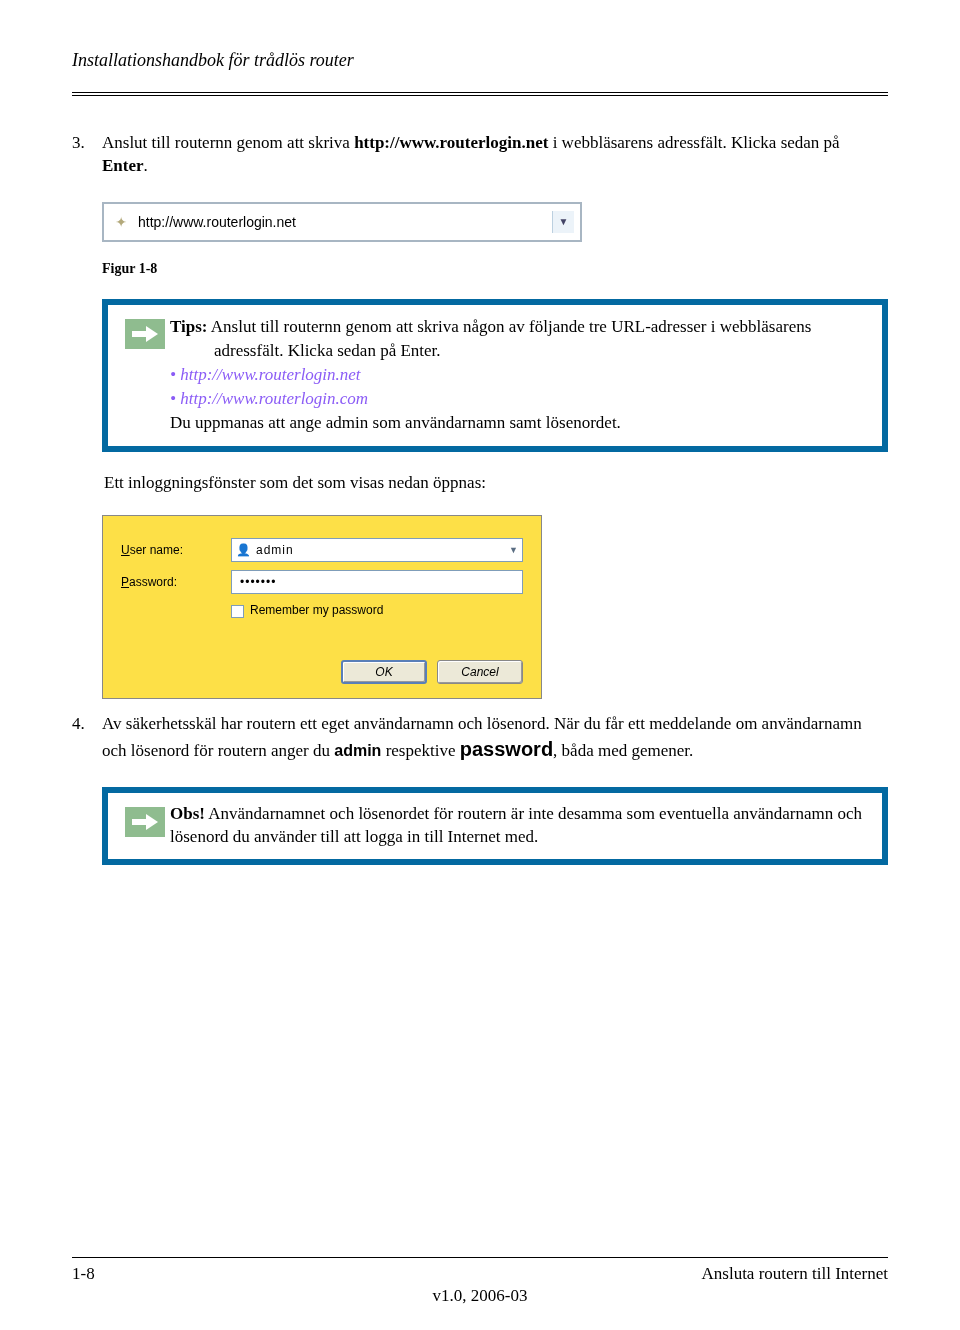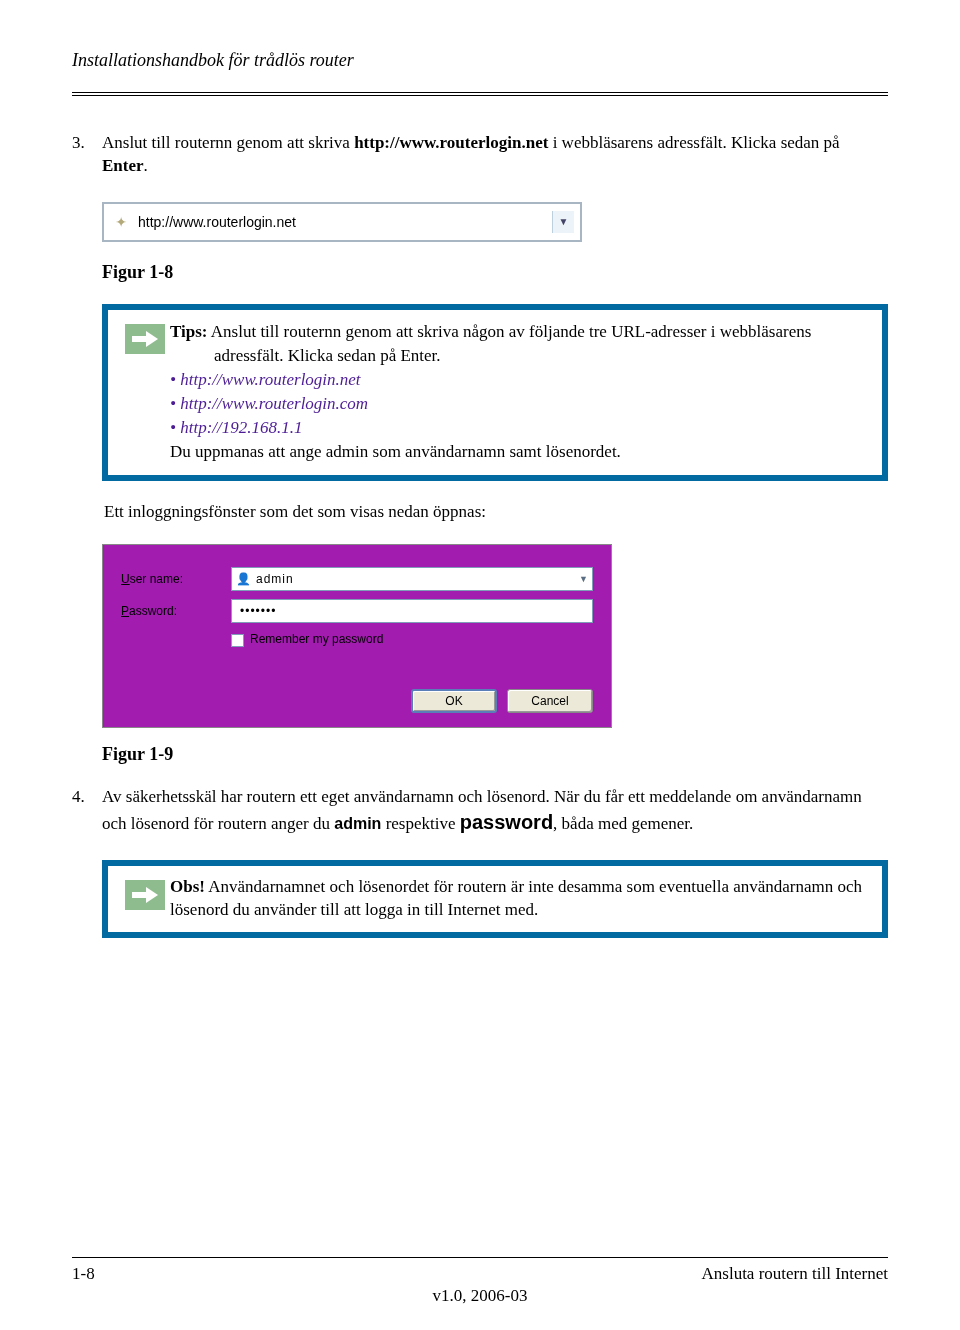--- a/index.html
+++ b/index.html
@@ -45,51 +45,51 @@
     color: #b3a97b; font-size: 14px;
   }
   .addr-bar .url { flex: 1; padding: 0 6px; color: #000; }
   .addr-bar .drop {
     width: 22px; height: 22px;
     background: #ecf3f9;
     border-left: 1px solid #bcd0e0;
     display: flex; align-items: center; justify-content: center;
     color: #446; font-size: 10px;
   }
-  .fig-caption { font-weight: bold; margin: 14px 0 20px 30px; font-size: 18px; }
+  .fig-caption { font-weight: bold; margin: 14px 0 20px 30px; font-size: 14px; }
 
   
   .tip-box {
     margin-left: 30px;
     border: 6px solid #0369a1;
     display: flex;
     padding: 10px 12px;
     margin-bottom: 20px;
   }
   .tip-box.obs { margin-top: 12px; }
   .tip-icon-col { flex: 0 0 50px; display: flex; align-items: flex-start; justify-content: center; padding-top: 4px; }
   .tip-arrow {
     width: 40px; height: 30px;
     background: #8fbc8f;
     display: flex; align-items: center; justify-content: center;
   }
   .tip-arrow svg { width: 26px; height: 20px; }
   .tip-text { flex: 1; font-size: 17px; line-height: 1.35; }
-  .tip-text .italic-link { font-style: italic; color: #4c1d95; }
+  .tip-text .italic-link { font-style: italic; color: #8b5cf6; }
   .tip-text .tip-line { margin: 1px 0; }
   .tip-indent { padding-left: 44px; }
 
   .after-tip { margin-left: 32px; margin-bottom: 20px; }
 
   
   .login-wrap { margin-left: 30px; margin-top: 8px; margin-bottom: 14px; }
   .login-dlg {
-    width: 510px;
+    width: 440px;
     height: 184px;
-    background: #a21caf;
+    background: #fde047;
     border: 1px solid #888;
     font-family: Tahoma, Arial, sans-serif;
     font-size: 12px;
     color: #000;
     position: relative;
     padding: 22px 18px 12px 18px;
   }
   .login-row { display: flex; align-items: center; margin-bottom: 8px; }
   .login-label { width: 110px; }
   .login-label span { text-decoration: underline; text-decoration-color: #000; }
@@ -108,20 +108,21 @@
   .login-check .cb { width: 13px; height: 13px; border: 1px solid #7f9db9; background: #fff; margin-right: 6px; }
   .login-btns { position: absolute; bottom: 14px; right: 18px; display: flex; gap: 10px; }
   .login-btn {
     width: 86px; height: 24px;
     background: #ece9d8;
     border: 1px solid #888;
     border-radius: 3px;
     display: flex; align-items: center; justify-content: center;
     font-size: 12px;
     box-shadow: inset 1px 1px 0 #fff, inset -1px -1px 0 #999;
+    font-style: italic;
   }
   .login-btn.ok { border: 2px solid #5a7fb8; }
 
   
   .footer-rule {
     position: absolute; left: 72px; right: 72px; bottom: 72px;
     border: none; border-top: 1.5px solid #000;
   }
   .footer-row {
     position: absolute; left: 72px; right: 72px; bottom: 44px;
@@ -168,21 +169,20 @@
           </svg>
       </div>
     </div>
     <div class="tip-text">
       <div class="tip-line">
         <span class="bold">Tips:</span><span> Anslut till routernn genom att skriva någon av följande tre URL-adresser i webbläsarens</span>
       </div>
       <div class="tip-line tip-indent">adressfält. Klicka sedan på Enter.</div>
       <div class="tip-line italic-link">• http://www.routerlogin.net</div>
       <div class="tip-line italic-link">• http://www.routerlogin.com</div>
-      <div class="tip-line italic-link">• http://192.168.1.1</div>
       <div class="tip-line">Du uppmanas att ange admin som användarnamn samt lösenordet.</div>
     </div>
   </div>
 
   <div class="after-tip">Ett inloggningsfönster som det som visas nedan öppnas:</div>
 
   <div class="login-wrap">
     <div class="login-dlg">
       <div class="login-row">
         <div class="login-label">
@@ -206,21 +206,20 @@
         <div class="cb"></div>
         <span>Remember my password</span>
       </div>
       <div class="login-btns">
         <div class="login-btn ok">OK</div>
         <div class="login-btn">Cancel</div>
       </div>
     </div>
   </div>
 
-  <div class="fig-caption">Figur 1-9</div>
 
   <div class="step">
     <div class="step-num">4.</div>
     <div class="step-body">
       <p>
         <span>Av säkerhetsskäl har routern ett eget användarnamn och lösenord. När du får ett meddelande om användarnamn och lösenord för routern anger du </span><span style="font-family:Arial,sans-serif;font-weight:bold;font-size:16px">admin</span><span> respektive </span><span style="font-family:Arial,sans-serif;font-weight:bold;font-size:20px">password</span><span>, båda med gemener.</span>
       </p>
     </div>
   </div>
 

